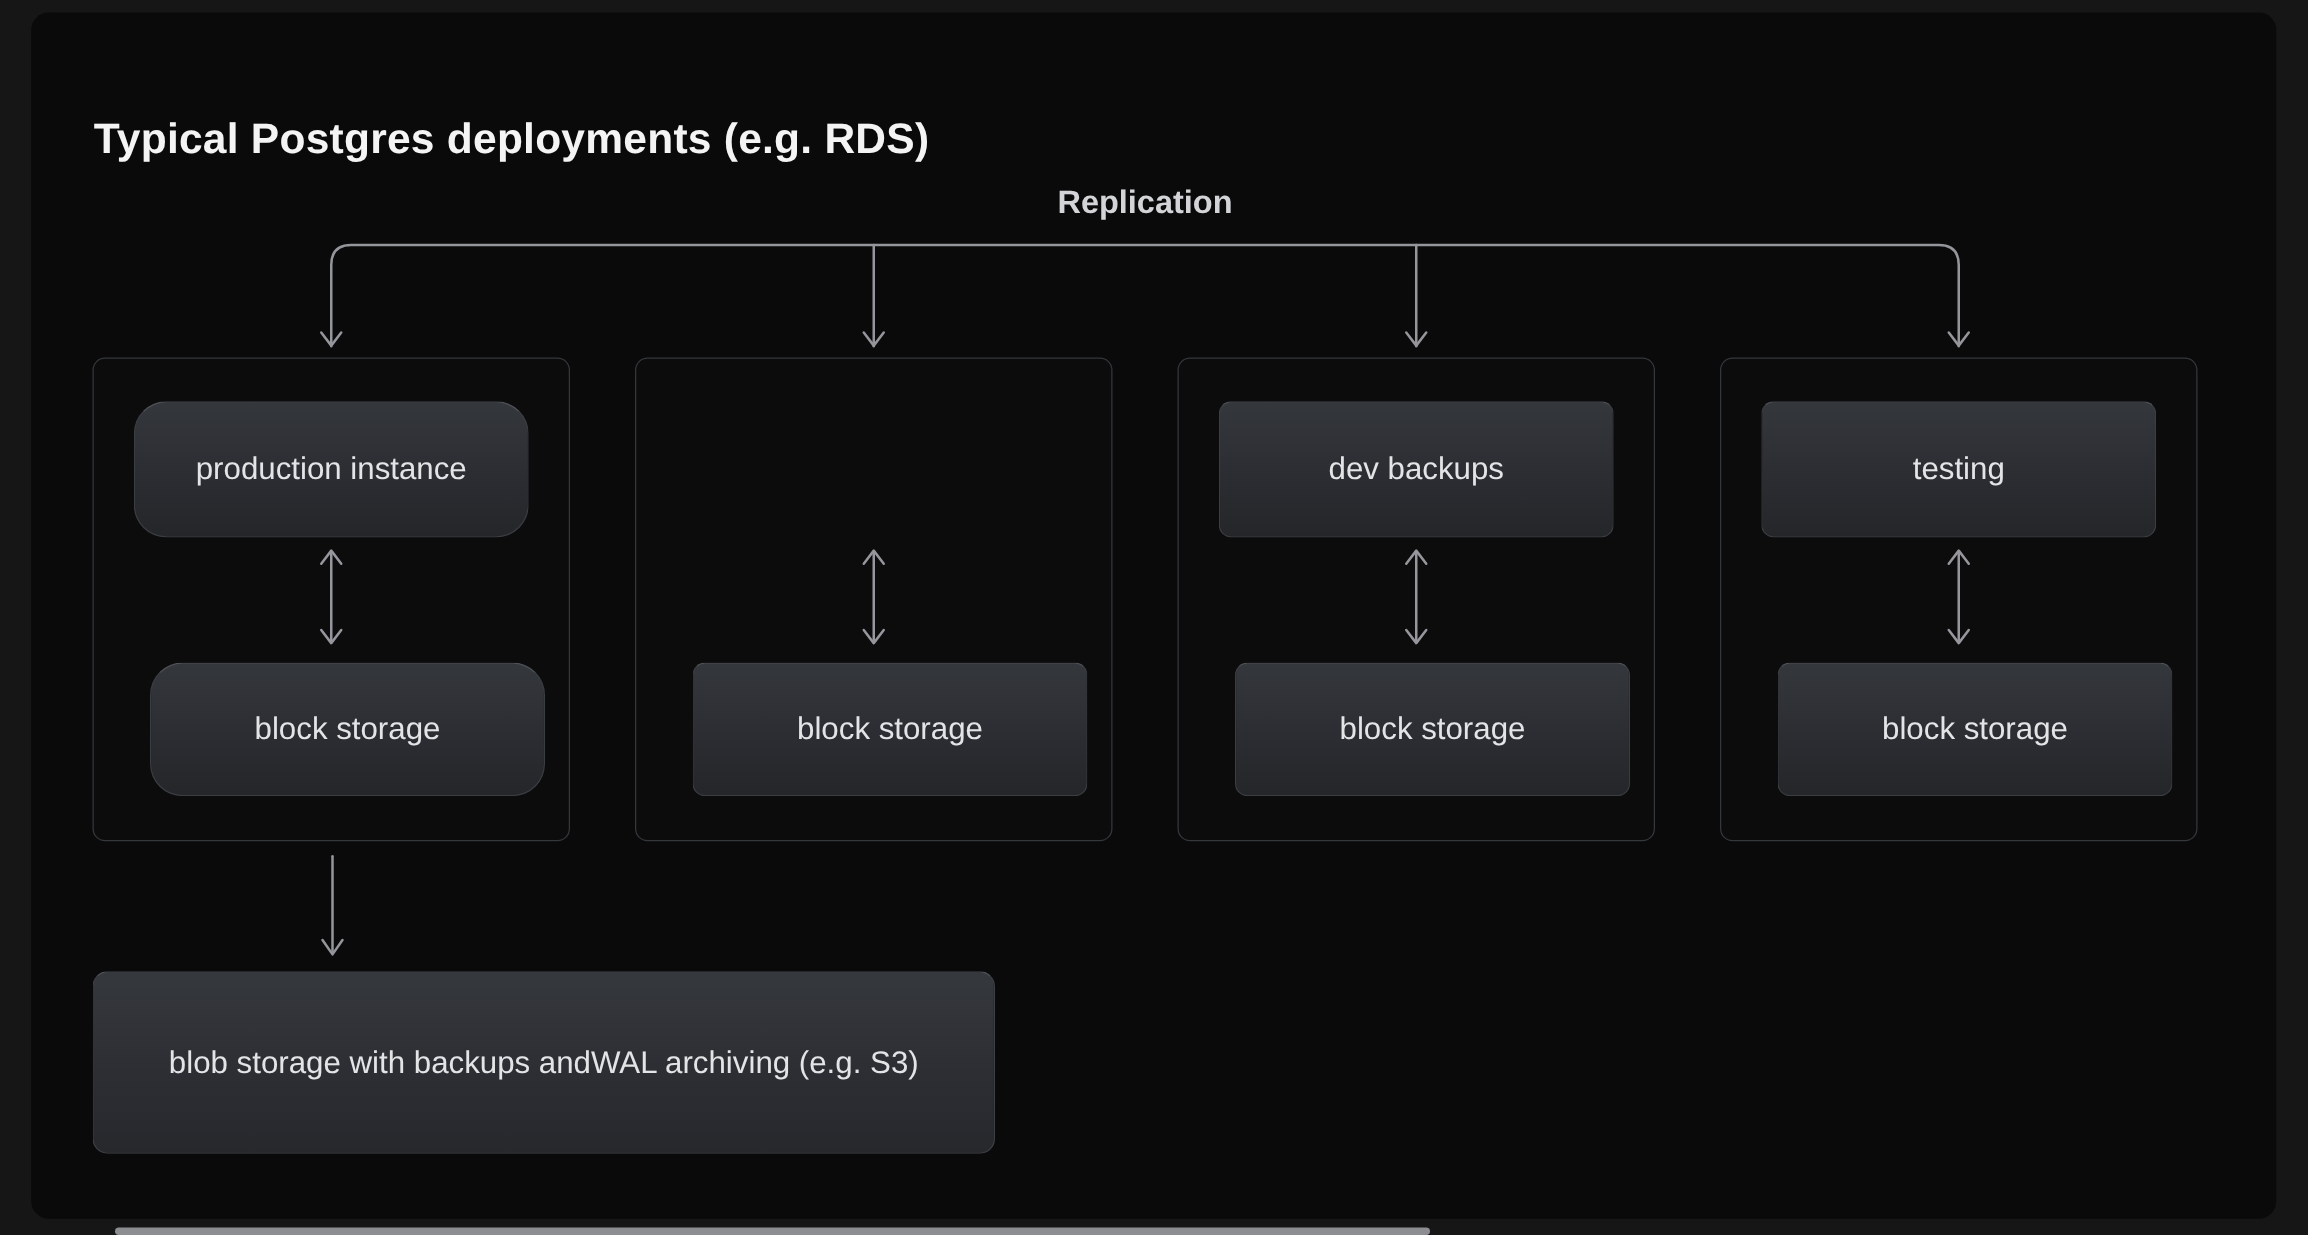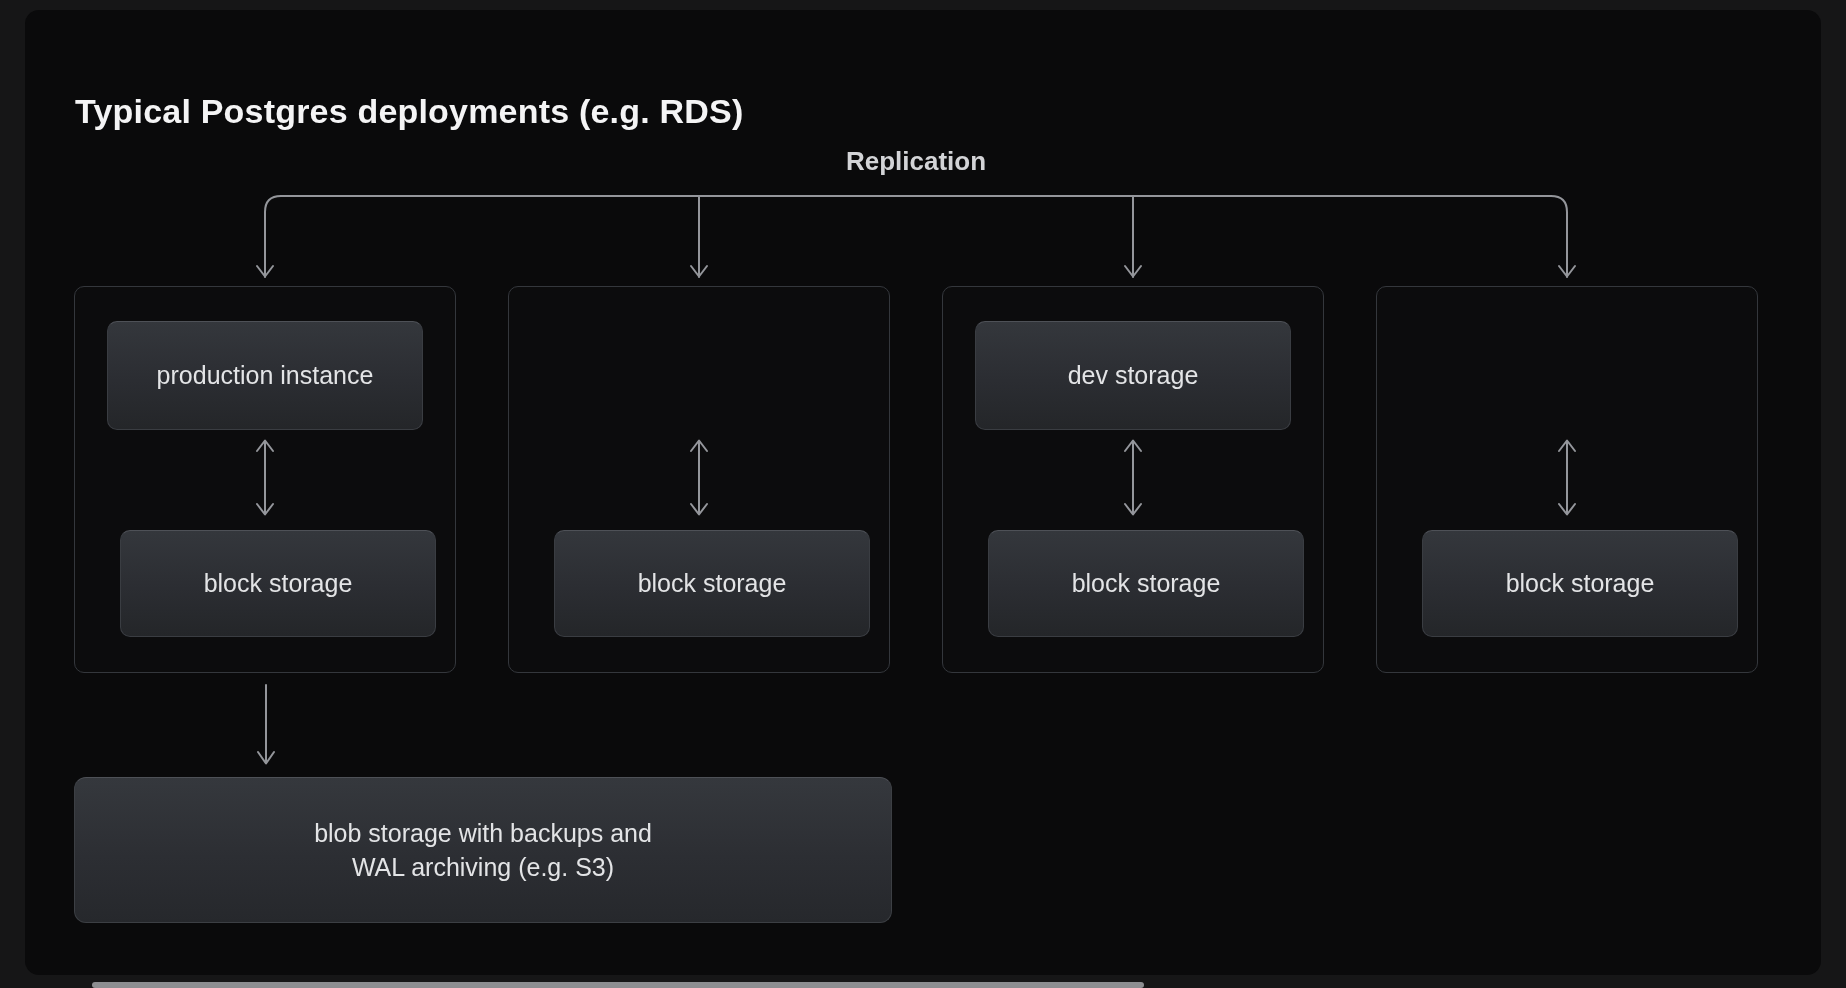--- a/index.html
+++ b/index.html
@@ -80,35 +80,35 @@
     display: flex;
     align-items: center;
     justify-content: center;
     color: #e3e4e6;
     font-size: 25px;
     font-weight: 400;
     white-space: nowrap;
   }
   .node.instance { top: 321px; height: 109px; }
   .node.storage  { top: 530px; height: 107px; margin-left: 13px; }
-  .node.x1 { left: 107px; }
+  .node.x1 { left: 107px; border-radius: 26px; }
   .node.x2 { left: 541px; }
   .node.x3 { left: 975px; }
   .node.x4 { left: 1409px; }
 
   .blob-node {
     position: absolute;
     left: 74px; top: 777px;
-    width: 818px; height: 146px;
+    width: 722px; height: 146px;
     border-radius: 12px;
     background: linear-gradient(180deg, #35383d 0%, #2c2e33 55%, #26282c 100%);
     border: 1px solid #3c3f44;
     border-top-color: #4e5157;
     display: flex;
-    flex-direction: column;
+    flex-direction: row;
     align-items: center;
     justify-content: center;
     color: #e3e4e6;
     font-size: 25px;
     line-height: 34px;
     text-align: center;
   }
 
   .bottom-strip {
     position: absolute;
@@ -158,21 +158,22 @@
     <path d="M266,685 L266,762"></path>
     <path d="M258,752 L266,763.5 L274,752"></path>
   </svg>
 
   <div class="group c1"></div>
   <div class="group c2"></div>
   <div class="group c3"></div>
   <div class="group c4"></div>
 
   <div class="node instance x1">production instance</div>
-  <div class="node instance x3">dev storage</div>
+  <div class="node instance x3">dev backups</div>
+  <div class="node instance x4">testing</div>
 
   <div class="node storage x1">block storage</div>
   <div class="node storage x2">block storage</div>
   <div class="node storage x3">block storage</div>
   <div class="node storage x4">block storage</div>
 
   <div class="blob-node">
     <span>blob storage with backups and</span>
     <span>WAL archiving (e.g. S3)</span>
   </div>

